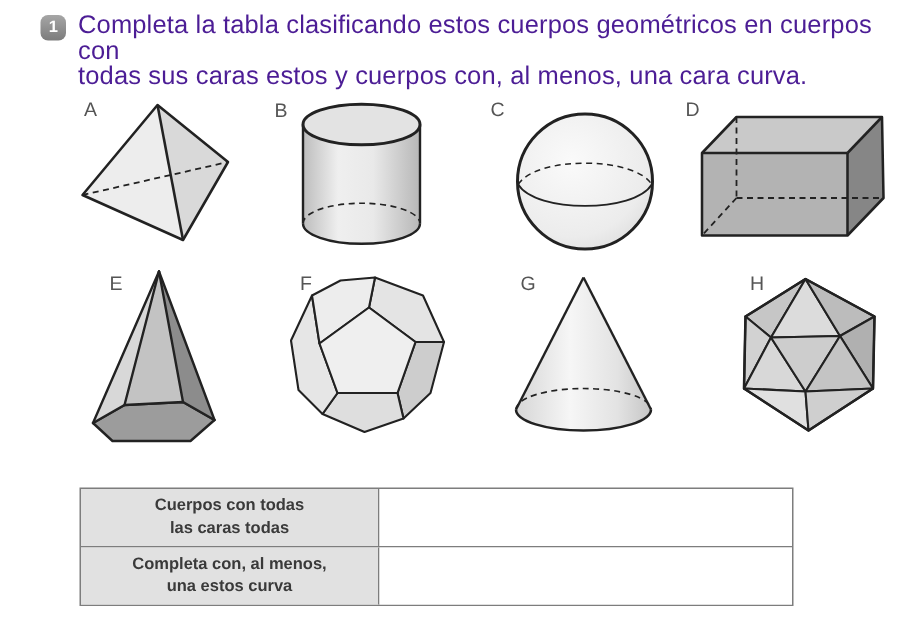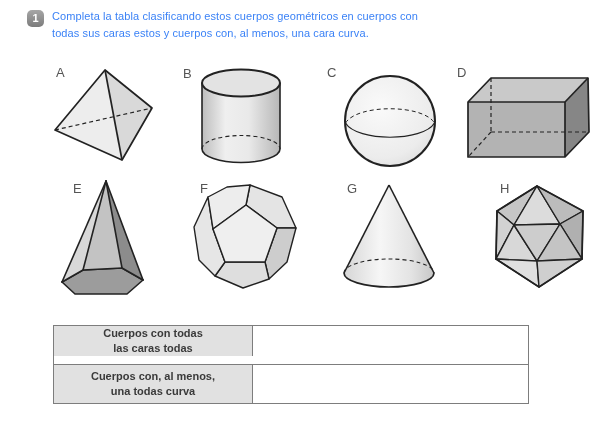--- a/index.html
+++ b/index.html
@@ -8,35 +8,35 @@
     font-family:"Liberation Sans",sans-serif;overflow:hidden;
   }
   
   #badge{
     position:absolute;left:27px;top:10px;width:17px;height:17px;
     border-radius:5px;background:linear-gradient(#a6a6a6,#7c7c7c);
     color:#ffffff;font-size:11px;font-weight:bold;line-height:17px;text-align:center;
   }
   #instruction{
     position:absolute;left:52px;top:8px;width:540px;
-    color:#3b82f6;font-size:11px;line-height:17px;letter-spacing:0.1px;
+    color:#4c1d95;font-size:17px;line-height:17px;letter-spacing:0.1px;
   }
   
   .shape-label{
     position:absolute;color:#555555;font-size:13px;
   }
   .shape{position:absolute;}
   svg{display:block;}
   
   #class-table{
     position:absolute;left:53px;top:325px;width:476px;
     border:1.5px solid #7d7d7d;box-sizing:border-box;background:#ffffff;
   }
   .t-row{display:flex;height:38px;}
-  .t-row.first{border-bottom:1px solid #7d7d7d;flex-direction:column;}
+  .t-row.first{border-bottom:1px solid #7d7d7d;}
   .t-label{
     width:199px;box-sizing:border-box;border-right:1px solid #7d7d7d;
     background:#e1e1e1;display:flex;flex-direction:column;justify-content:center;
     text-align:center;font-size:11px;font-weight:bold;color:#3a3a3a;line-height:15px;
   }
   .t-answer{flex:1;background:#ffffff;}
 </style>
 </head>
 <body>
 
@@ -185,20 +185,20 @@
   <div id="class-table">
     <div class="t-row first">
       <div class="t-label">
         <div>Cuerpos con todas</div>
         <div>las caras todas</div>
       </div>
       <div class="t-answer"></div>
     </div>
     <div class="t-row">
       <div class="t-label">
-        <div>Cuerpos con, al menos,</div>
-        <div>una todas curva</div>
+        <div>Completa con, al menos,</div>
+        <div>una estos curva</div>
       </div>
       <div class="t-answer"></div>
     </div>
   </div>
 
 </div>
 
 </body></html>

